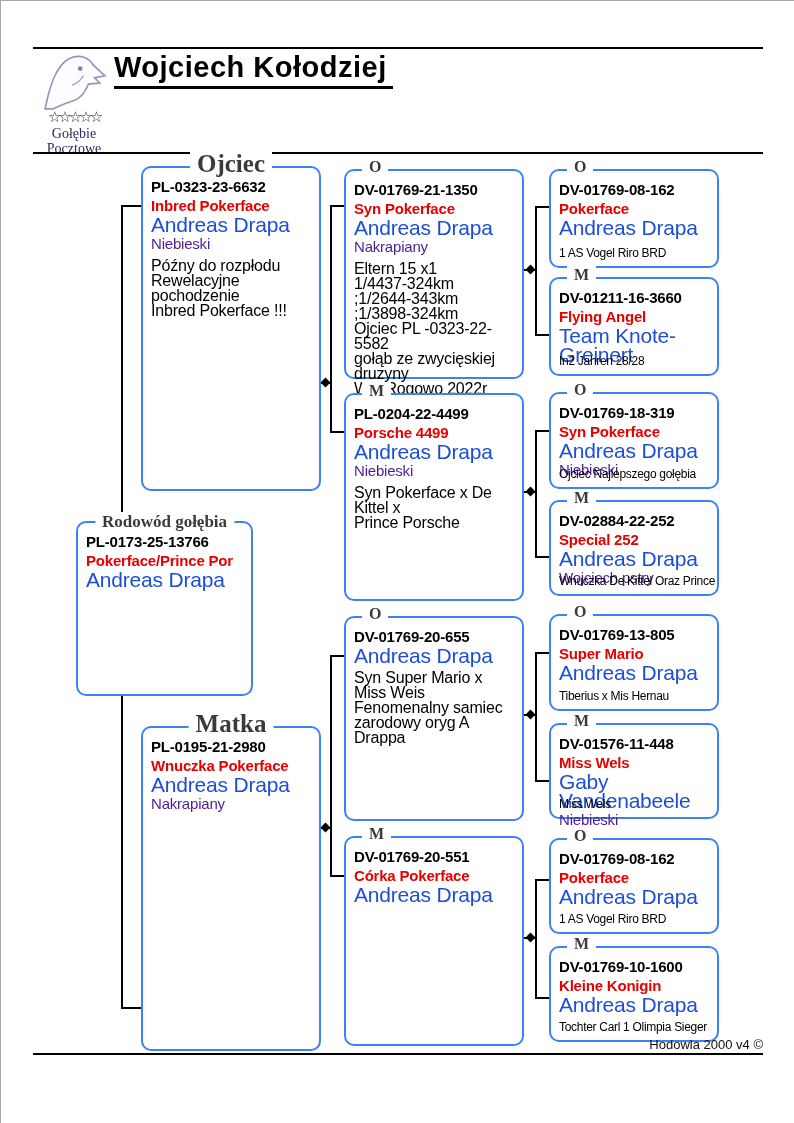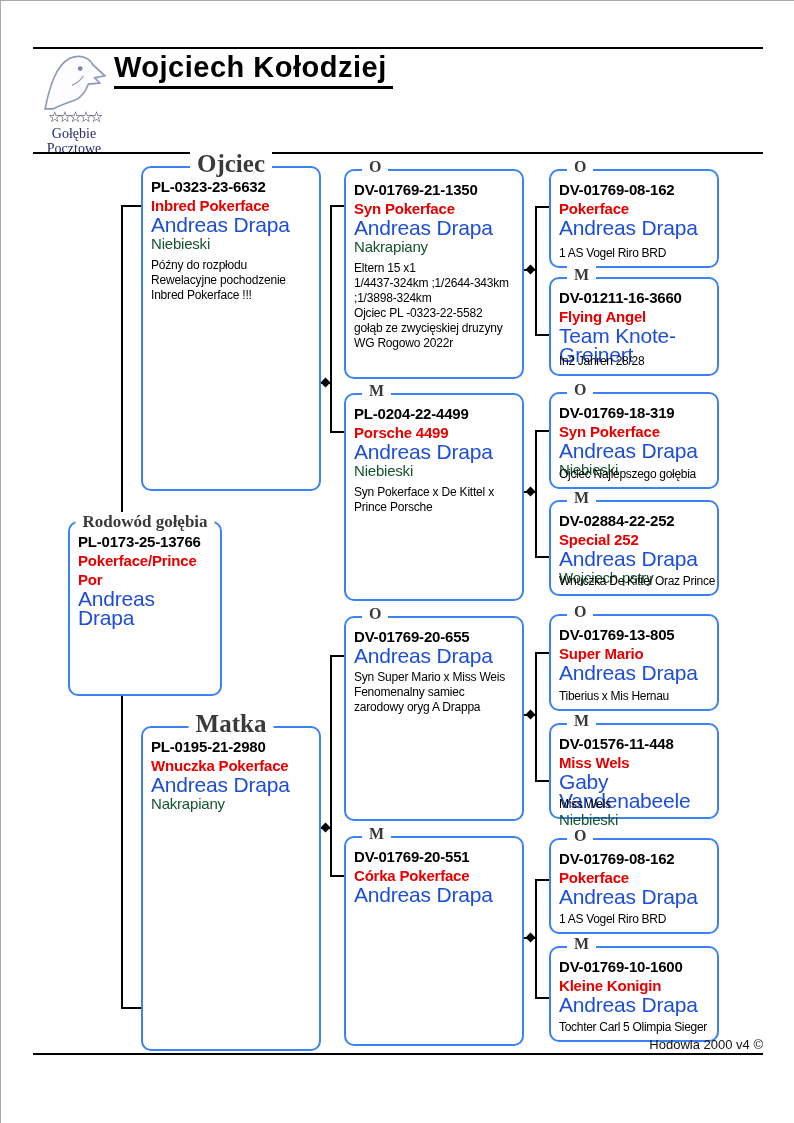--- a/index.html
+++ b/index.html
@@ -18,22 +18,22 @@
   .pbox{position:absolute;background:#fff;border:2px solid #3b82f6;border-radius:10px;
         padding:9px 8px 4px 8px;box-sizing:border-box;}
   .legend{position:absolute;background:#fff;padding:0 7px;white-space:nowrap;
           font-family:"Liberation Serif",serif;font-weight:bold;color:#3a3a3a;}
   .legend-lg{top:-18px;left:50%;transform:translateX(-50%);font-size:25px;}
   .legend-md{top:-11px;left:50%;transform:translateX(-50%);font-size:17px;}
   .legend-sm{top:-13px;left:16px;font-size:16px;}
   .ring{font-size:15px;font-weight:bold;line-height:19px;color:#000;letter-spacing:-0.2px;}
   .pname{font-size:15px;font-weight:bold;line-height:19px;color:#e60000;letter-spacing:-0.2px;}
   .breeder{font-size:21px;line-height:19px;color:#1d4ed8;letter-spacing:-0.2px;}
-  .pcolor{font-size:15px;line-height:19px;color:#14532d;letter-spacing:-0.2px;}
-  .desc{font-size:12px;line-height:15px;margin-top:5px;white-space:pre-line;
+  .pcolor{font-size:15px;line-height:19px;color:#4c1d95;letter-spacing:-0.2px;}
+  .desc{font-size:16px;line-height:15px;margin-top:5px;white-space:pre-line;
         letter-spacing:-0.2px;}
   .desc-bottom{position:absolute;left:8px;bottom:5px;margin:0;white-space:nowrap;
                font-size:12px;line-height:15px;letter-spacing:-0.3px;}
   
   .vline{position:absolute;width:2px;background:#000;}
   .hline{position:absolute;height:2px;background:#000;}
   .diam{position:absolute;width:7px;height:7px;background:#000;transform:rotate(45deg);}
   
   #footer-text{position:absolute;right:32px;top:1036px;font-size:13px;color:#111;}
 </style>
@@ -103,21 +103,21 @@
     <span class="legend legend-lg">Ojciec</span>
     <div class="ring">PL-0323-23-6632</div>
     <div class="pname">Inbred Pokerface</div>
     <div class="breeder">Andreas Drapa</div>
     <div class="pcolor">Niebieski</div>
     <div class="desc">Późny do rozpłodu
 Rewelacyjne pochodzenie
 Inbred Pokerface !!!</div>
   </div>
 
-  <div class="pbox" style="left:67px;top:520px;width:154px;height:175px;">
+  <div class="pbox" style="left:75px;top:520px;width:177px;height:175px;">
     <span class="legend legend-md">Rodowód gołębia</span>
     <div class="ring">PL-0173-25-13766</div>
     <div class="pname">Pokerface/Prince Por</div>
     <div class="breeder">Andreas Drapa</div>
   </div>
 
   <div class="pbox" style="left:140px;top:725px;width:180px;height:325px;">
     <span class="legend legend-lg">Matka</span>
     <div class="ring">PL-0195-21-2980</div>
     <div class="pname">Wnuczka Pokerface</div>
@@ -225,19 +225,19 @@
     <div class="pname">Pokerface</div>
     <div class="breeder">Andreas Drapa</div>
     <div class="desc desc-bottom">1 AS Vogel Riro BRD</div>
   </div>
 
   <div class="pbox" style="left:548px;top:945px;width:170px;height:96px;">
     <span class="legend legend-sm">M</span>
     <div class="ring">DV-01769-10-1600</div>
     <div class="pname">Kleine Konigin</div>
     <div class="breeder">Andreas Drapa</div>
-    <div class="desc desc-bottom">Tochter Carl 5 Olimpia Sieger</div>
+    <div class="desc desc-bottom">Tochter Carl 1 Olimpia Sieger</div>
   </div>
 
   <div class="rule" style="left:32px;top:1052px;width:730px;"></div>
   <div id="footer-text">Hodowla 2000 v4 ©</div>
 
 </div>
 
 </body></html>

